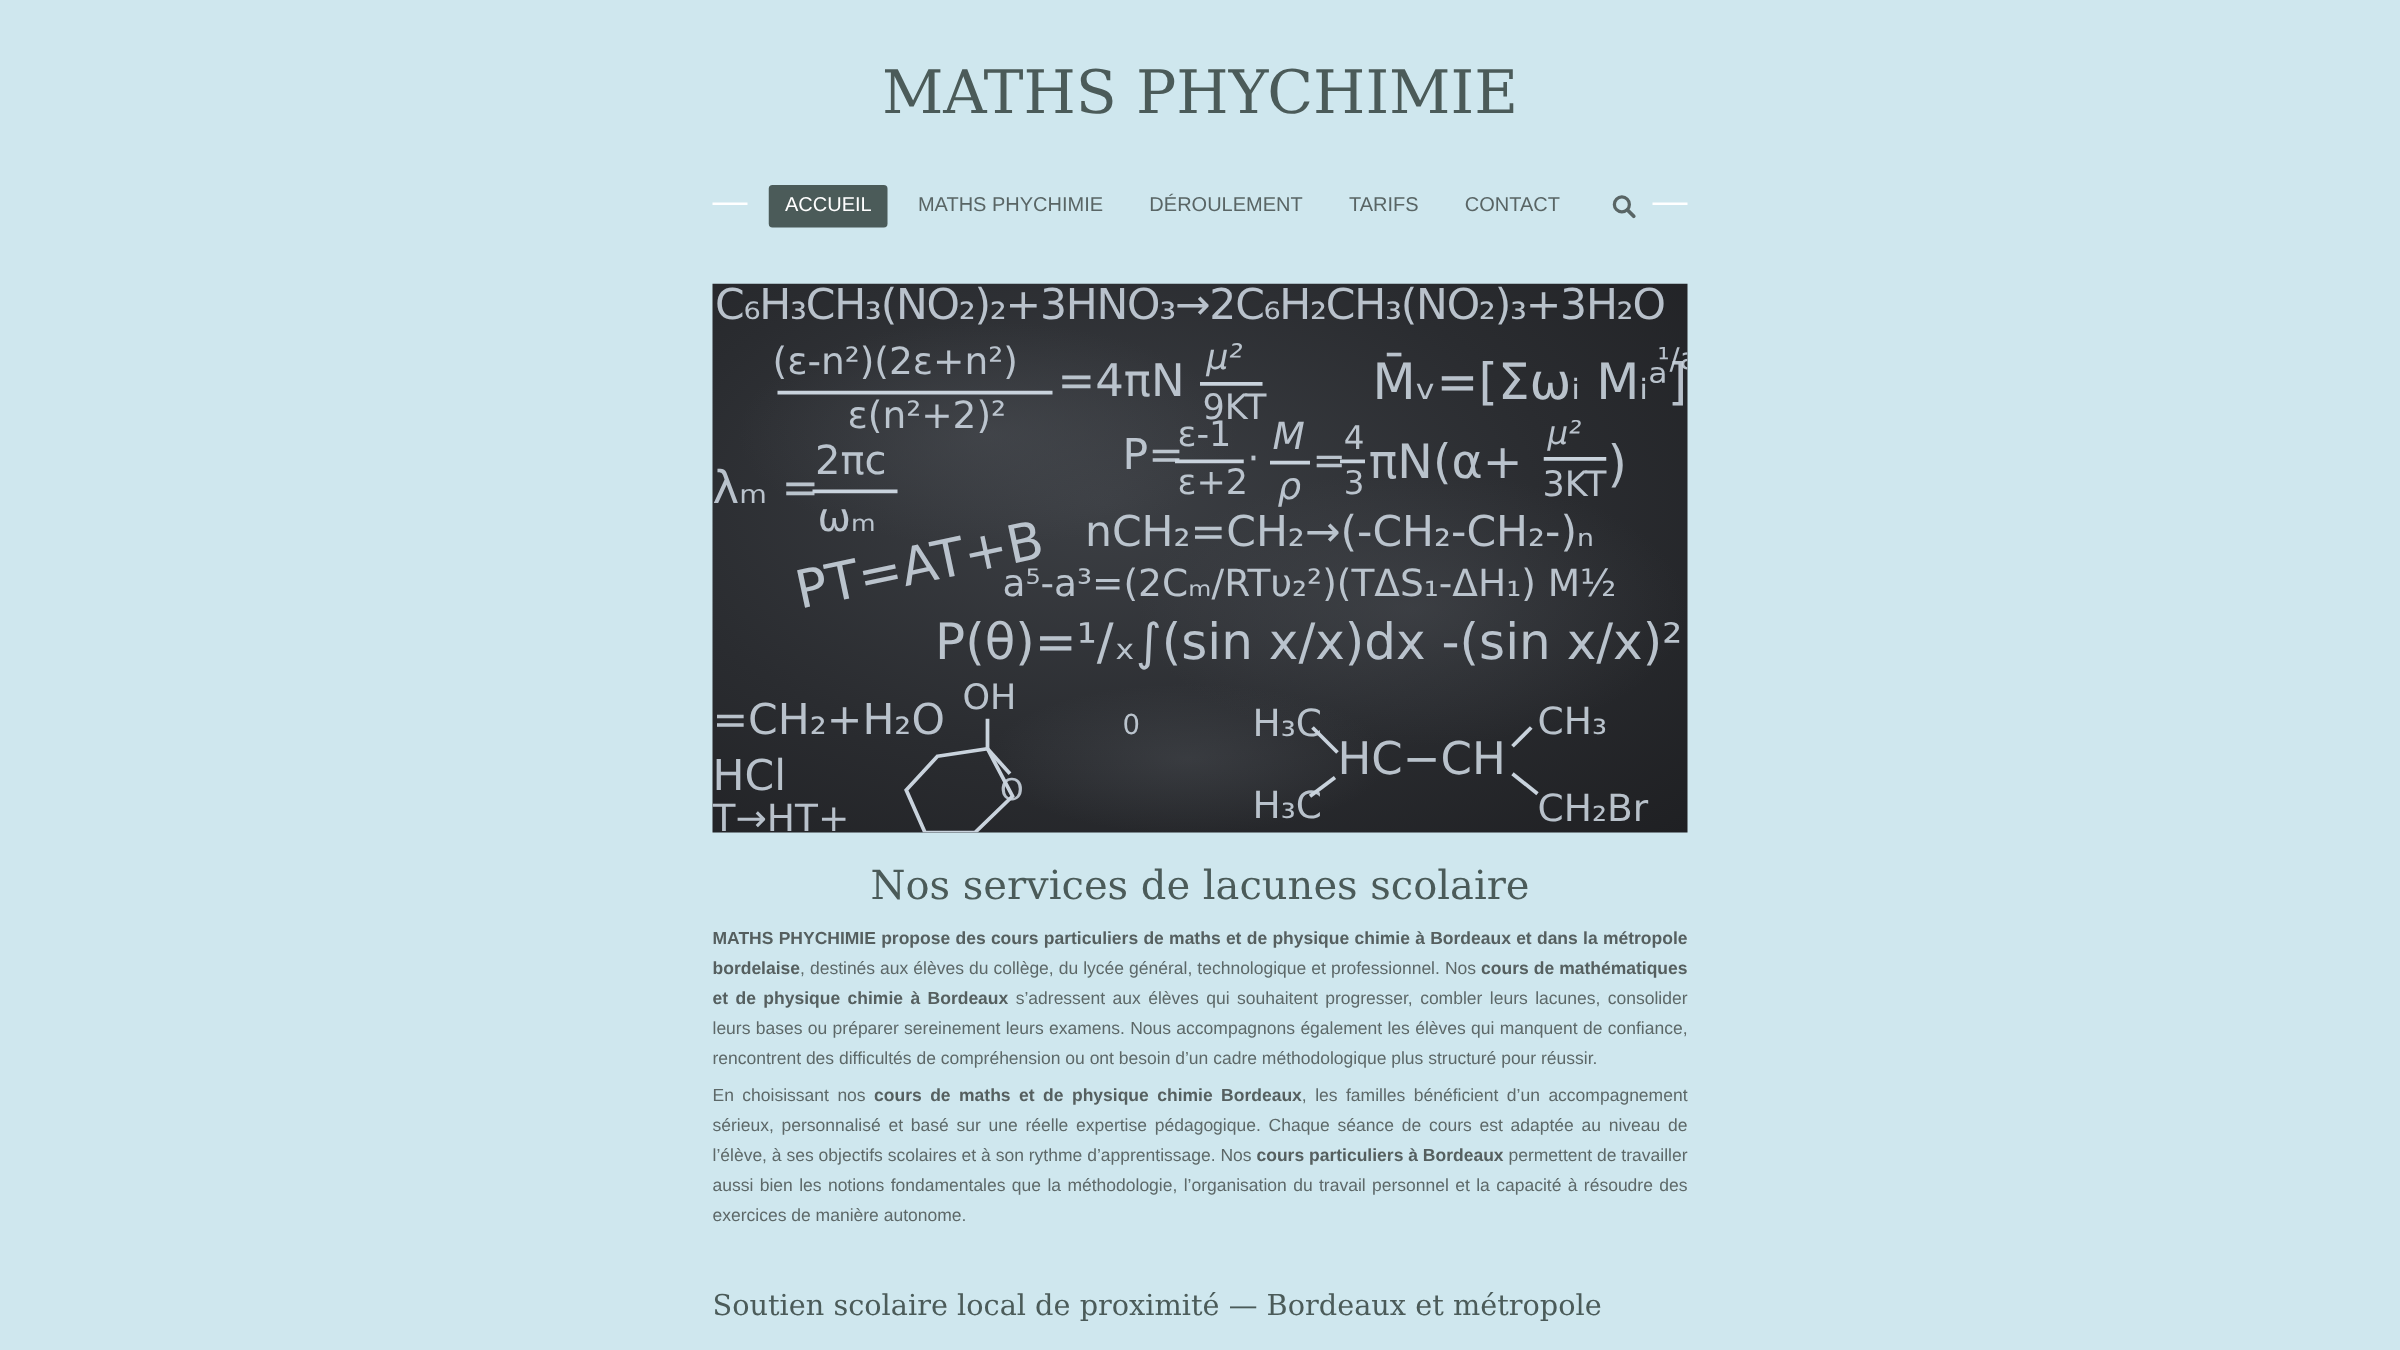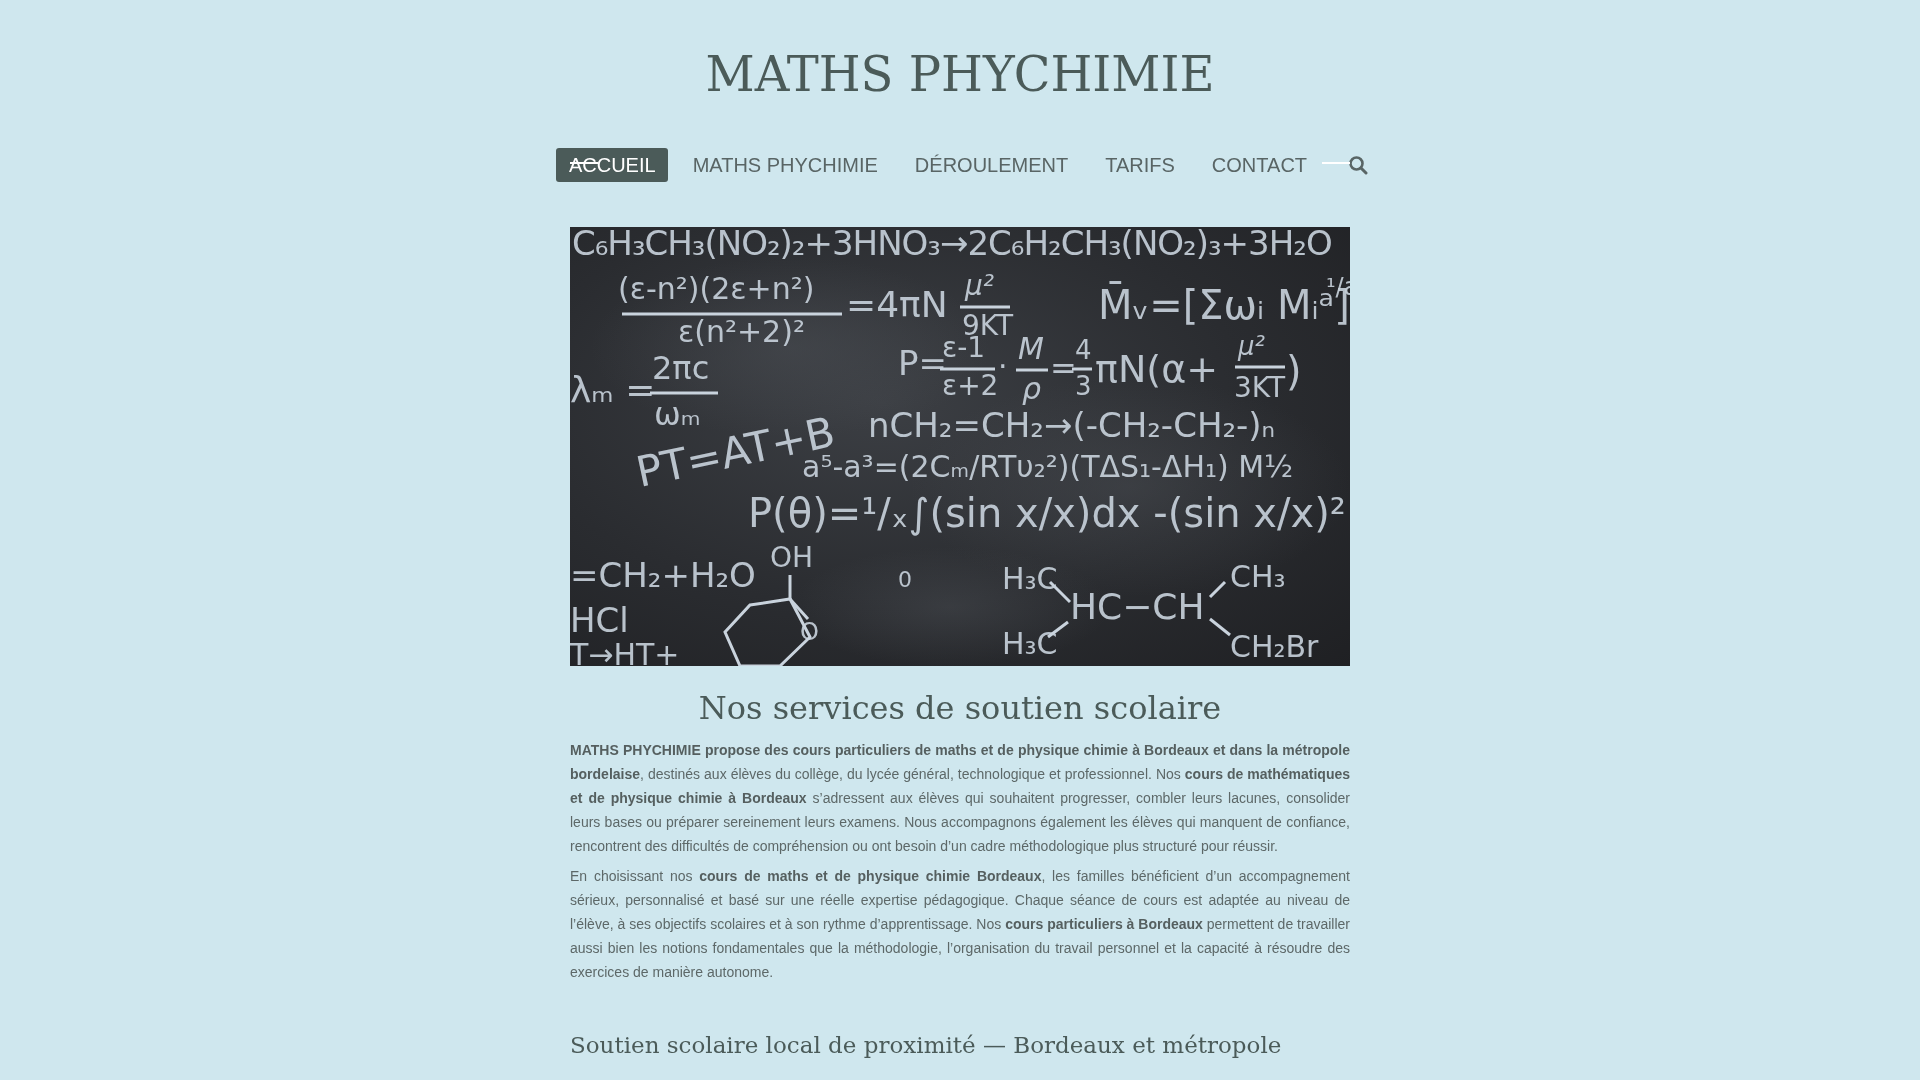--- a/index.html
+++ b/index.html
@@ -43,21 +43,21 @@
     }
     .nav-line.left { left: 0; }
     .nav-line.right { right: 0; }
     .nav-items {
       display: flex;
       align-items: center;
       gap: 0;
     }
     .nav-item {
       font-family: "Liberation Sans", sans-serif;
-      font-size: 20px;
+      font-size: 16px;
       color: #596565;
       padding: 8px 12.5px;
       margin: 0 6px;
       border-radius: 3px;
       text-transform: uppercase;
       letter-spacing: 0px;
       cursor: pointer;
       line-height: 18px;
       white-space: nowrap;
     }
@@ -218,21 +218,21 @@
       <line x1="640" y1="370" x2="655" y2="355" stroke="#c9d3dd" stroke-width="3"></line>
       <text x="660" y="360" font-size="30">CH₃</text>
       <text x="432" y="427" font-size="30">H₃C</text>
       <line x1="478" y1="410" x2="498" y2="395" stroke="#c9d3dd" stroke-width="3"></line>
       <line x1="640" y1="392" x2="660" y2="408" stroke="#c9d3dd" stroke-width="3"></line>
       <text x="660" y="430" font-size="30">CH₂Br</text>
     </svg>
   </div>
 
   <main>
-    <h2 class="section-title">Nos services de soutien scolaire</h2>
+    <h2 class="section-title">Nos services de lacunes scolaire</h2>
 
     <p class="para">
       <b>MATHS PHYCHIMIE propose des cours particuliers de maths et de physique chimie à Bordeaux et dans la métropole bordelaise</b><span>, destinés aux élèves du collège, du lycée général, technologique et professionnel. Nos </span><b>cours de mathématiques et de physique chimie à Bordeaux</b><span> s’adressent aux élèves qui souhaitent progresser, combler leurs lacunes, consolider leurs bases ou préparer sereinement leurs examens. Nous accompagnons également les élèves qui manquent de confiance, rencontrent des difficultés de compréhension ou ont besoin d’un cadre méthodologique plus structuré pour réussir.</span>
     </p>
 
     <p class="para">
       <span>En choisissant nos </span><b>cours de maths et de physique chimie Bordeaux</b><span>, les familles bénéficient d’un accompagnement sérieux, personnalisé et basé sur une réelle expertise pédagogique. Chaque séance de cours est adaptée au niveau de l’élève, à ses objectifs scolaires et à son rythme d’apprentissage. Nos </span><b>cours particuliers à Bordeaux</b><span> permettent de travailler aussi bien les notions fondamentales que la méthodologie, l’organisation du travail personnel et la capacité à résoudre des exercices de manière autonome.</span>
     </p>
 
     <h3 class="subsection-title">Soutien scolaire local de proximité — Bordeaux et métropole</h3>

